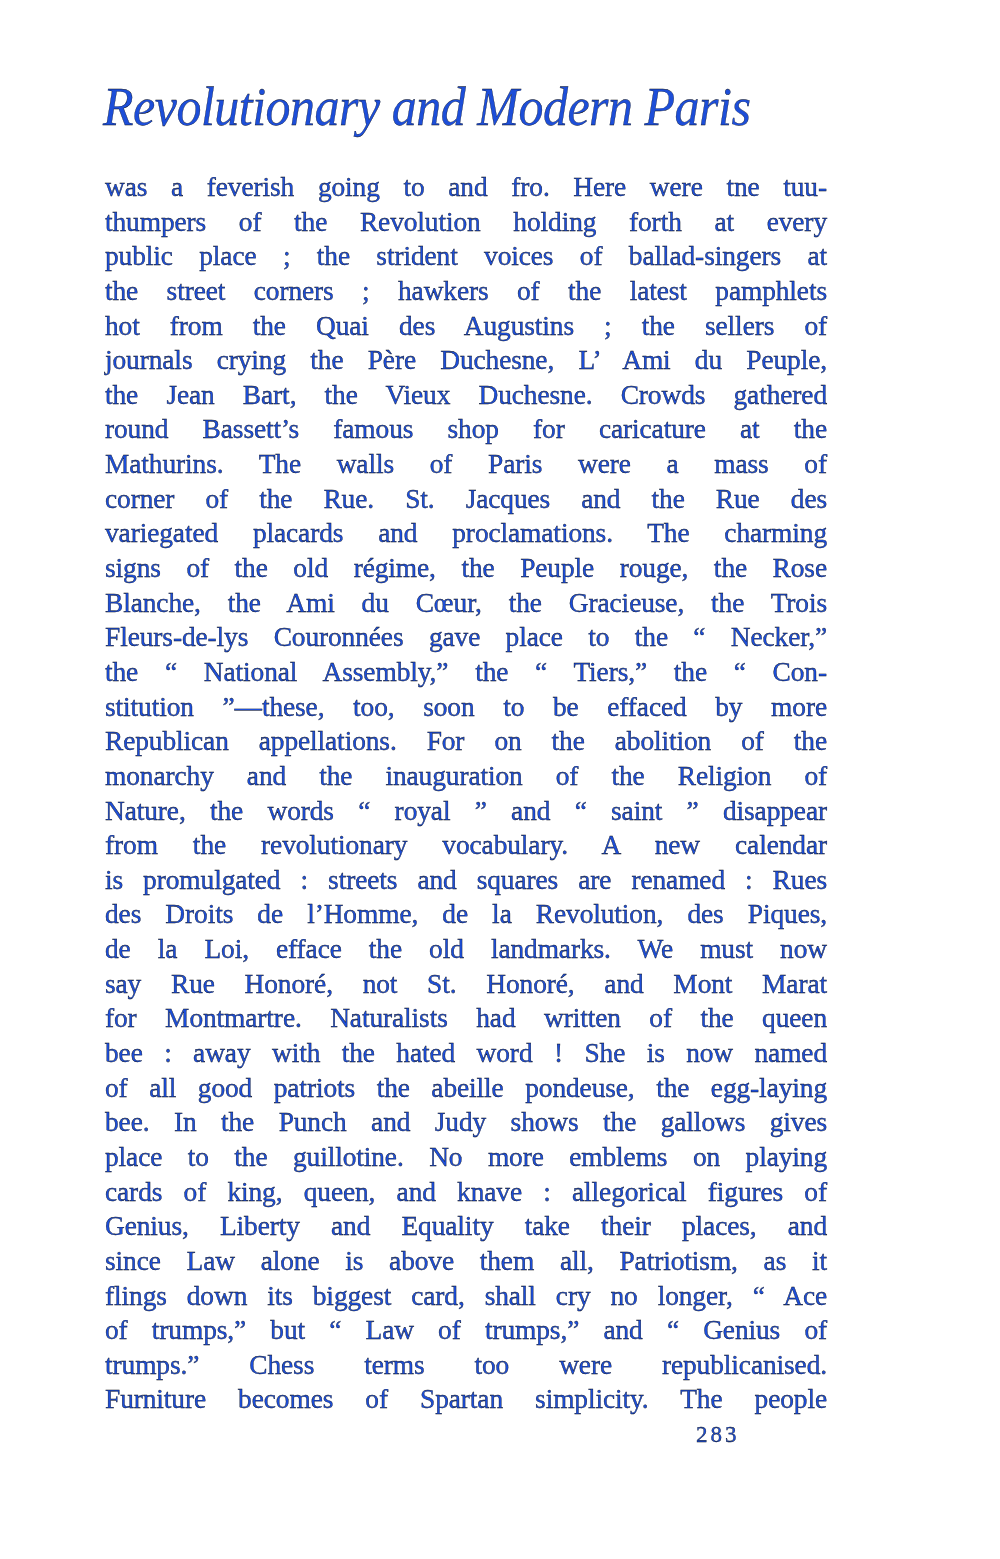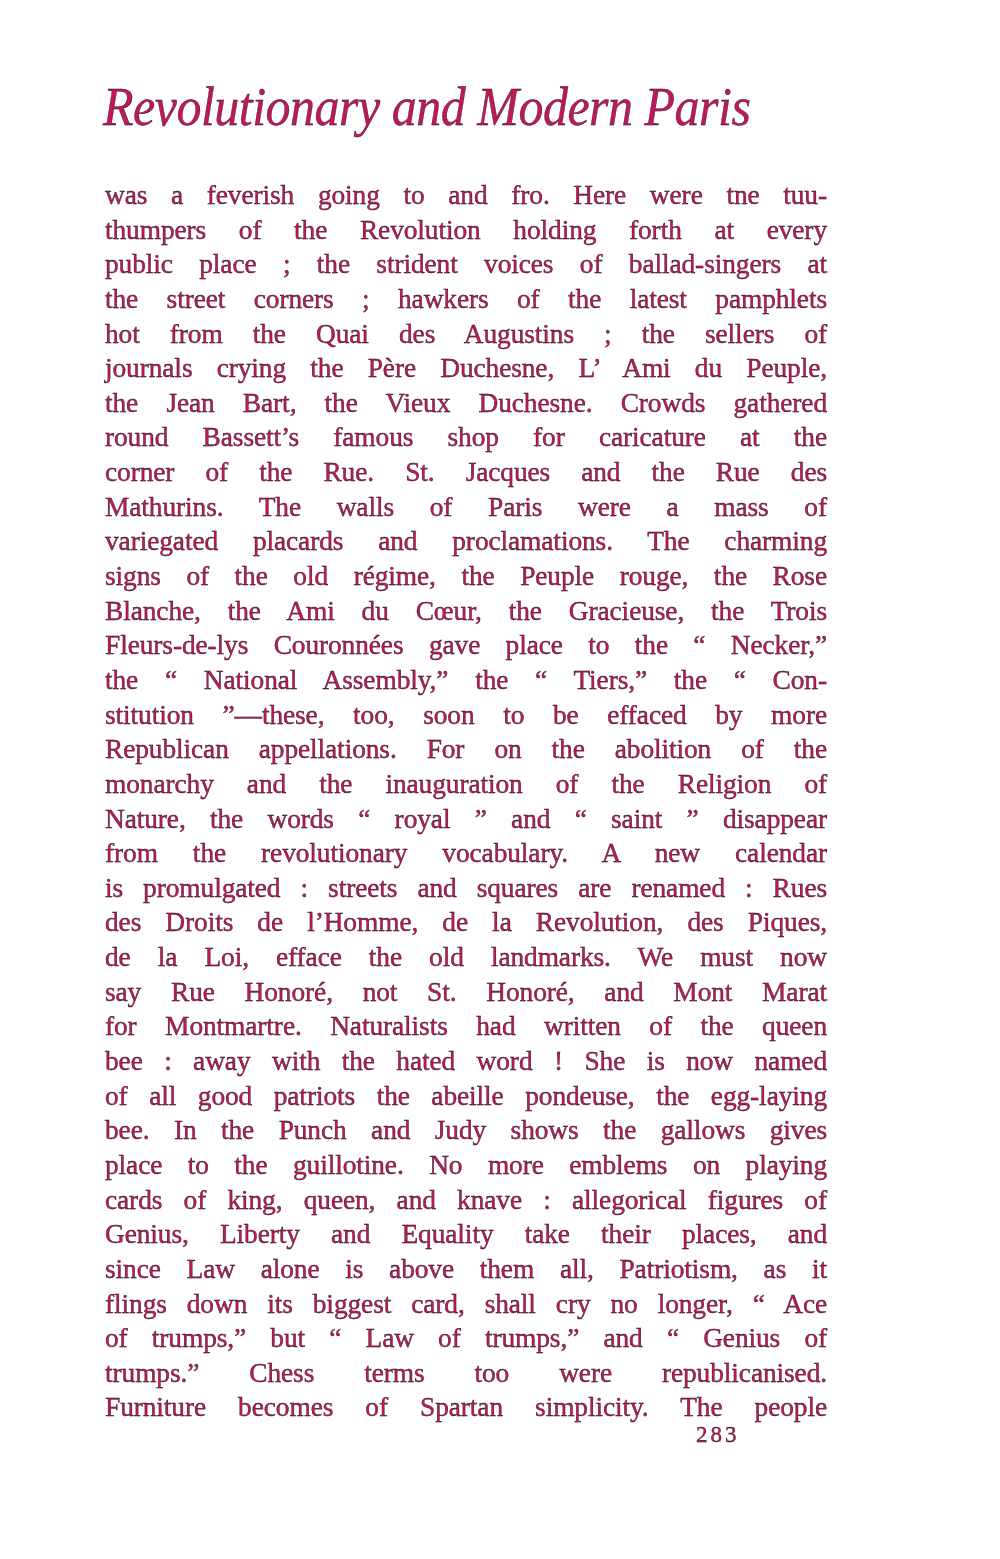--- a/index.html
+++ b/index.html
@@ -1,42 +1,42 @@
 <!DOCTYPE html>
 <html><head>
 <meta charset="utf-8">
 <style>
   html, body { margin: 0; padding: 0; background: #ffffff; }
   .page {
     position: relative;
     width: 1000px;
     height: 1559px;
     background: #ffffff;
-    color: #be185d;
+    color: #1d4ed8;
     font-family: "Liberation Serif", "DejaVu Serif", serif;
     overflow: hidden;
   }
   .title {
     position: absolute;
     left: 103px;
     top: 74px;
     margin: 0;
     font-weight: normal;
     font-style: italic;
     font-size: 50px;
     letter-spacing: -0.5px;
     white-space: nowrap;
     transform: scaleY(1.10);
     transform-origin: left top;
     -webkit-text-stroke: 0.3px #0d0d0d;
   }
   .text-block {
     position: absolute;
     left: 105px;
-    top: 178px;
+    top: 170px;
     width: 722px;
   }
   .line {
     height: 34.65px;
     line-height: 34.65px;
     font-size: 27.4px;
     letter-spacing: -0.1px;
     text-align: justify;
     text-align-last: justify;
     -webkit-text-stroke: 0.35px #0d0d0d;
@@ -59,22 +59,22 @@
 
   <div class="text-block" id="text-block">
       <div class="line"><span>was a feverish going to and fro.  Here were tne tuu-</span></div>
       <div class="line"><span>thumpers of the Revolution holding forth at every</span></div>
       <div class="line"><span>public place ; the strident voices of ballad-singers at</span></div>
       <div class="line"><span>the street corners ; hawkers of the latest pamphlets</span></div>
       <div class="line"><span>hot from the Quai des Augustins ; the sellers of</span></div>
       <div class="line"><span>journals crying the </span><span class="it">Père Duchesne, L’ Ami du Peuple,</span></div>
       <div class="line"><span>the </span><span class="it">Jean Bart</span><span>, the </span><span class="it">Vieux Duchesne</span><span>.  Crowds gathered</span></div>
       <div class="line"><span>round Bassett’s famous shop for caricature at the</span></div>
+      <div class="line"><span>Mathurins.  The walls of Paris were a mass of</span></div>
       <div class="line"><span>corner of the Rue. St. Jacques and the Rue des</span></div>
-      <div class="line"><span>Mathurins.  The walls of Paris were a mass of</span></div>
       <div class="line"><span>variegated placards and proclamations.  The charming</span></div>
       <div class="line"><span>signs of the old </span><span class="it">régime</span><span>, the Peuple rouge, the Rose</span></div>
       <div class="line"><span>Blanche, the Ami du Cœur, the Gracieuse, the Trois</span></div>
       <div class="line"><span>Fleurs-de-lys Couronnées gave place to the “ Necker,”</span></div>
       <div class="line"><span>the “ National Assembly,” the “ Tiers,” the “ Con-</span></div>
       <div class="line"><span>stitution ”—these, too, soon to be effaced by more</span></div>
       <div class="line"><span>Republican appellations.  For on the abolition of the</span></div>
       <div class="line"><span>monarchy and the inauguration of the Religion of</span></div>
       <div class="line"><span>Nature, the words “ royal ” and “ saint ” disappear</span></div>
       <div class="line"><span>from the revolutionary vocabulary.  A new calendar</span></div>

